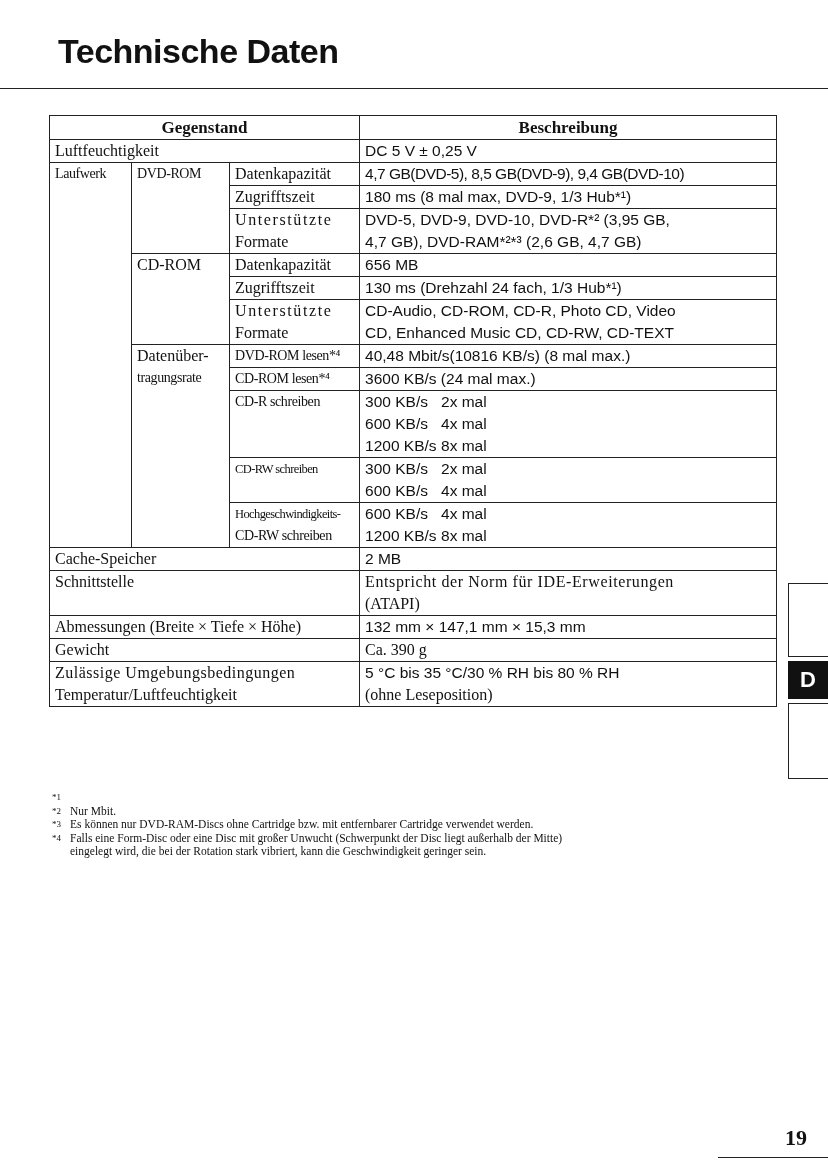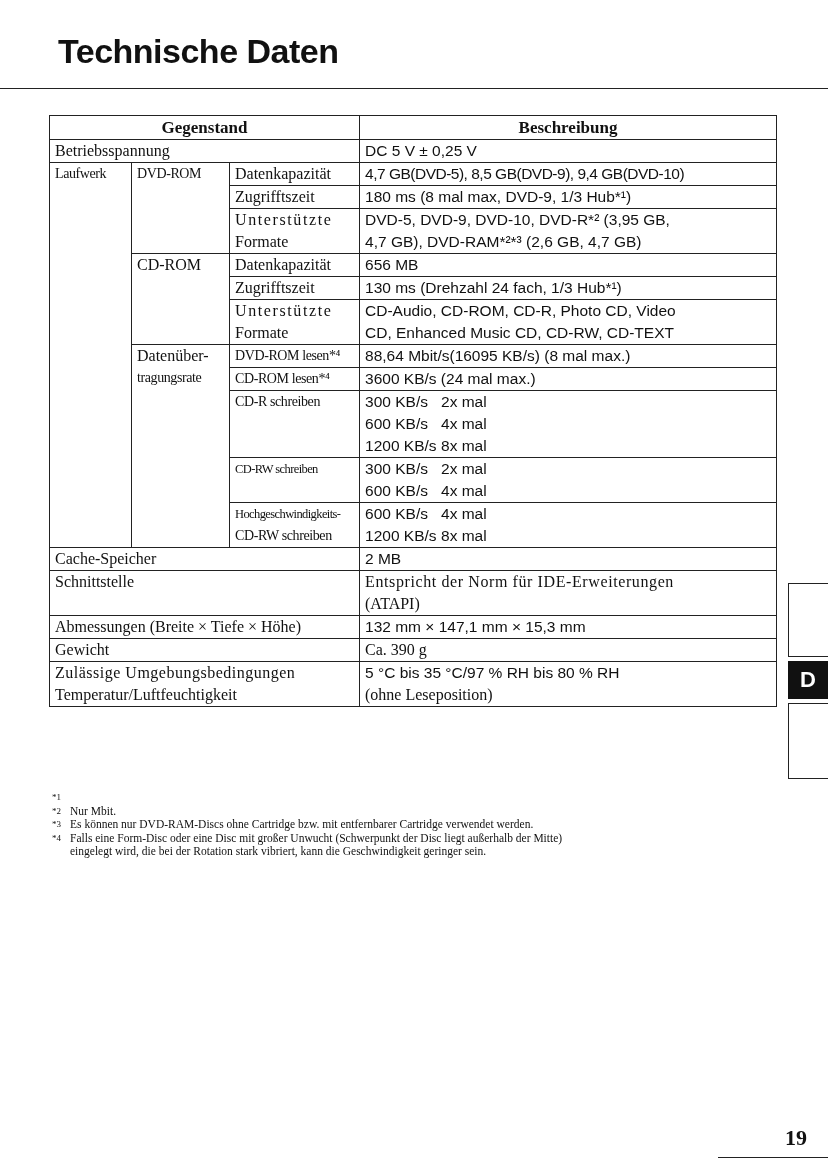--- a/index.html
+++ b/index.html
@@ -61,21 +61,21 @@
       <col style="width:98px">
       <col style="width:130px">
       <col style="width:417px">
   </colgroup>
   <tbody>
       <tr>
     <th colspan="3">Gegenstand</th>
     <th>Beschreibung</th>
   </tr>
   <tr>
-    <td colspan="3">Betriebsspannung</td>
+    <td colspan="3">Luftfeuchtigkeit</td>
     <td class="sans">DC 5 V ± 0,25 V</td>
   </tr>
 
   <tr>
     <td rowspan="11" class="sm">Laufwerk</td>
     <td rowspan="3" class="sm">DVD-ROM</td>
     <td>Datenkapazität</td>
     <td class="sans" style="letter-spacing:-0.5px">4,7 GB(DVD-5), 8,5 GB(DVD-9), 9,4 GB(DVD-10)</td>
   </tr>
   <tr>
@@ -112,21 +112,21 @@
       <span class="line">CD, Enhanced Music CD, CD-RW, CD-TEXT</span>
     </td>
   </tr>
 
   <tr>
     <td rowspan="5">
       <span class="line">Datenüber-</span>
       <span class="line sm">tragungsrate</span>
     </td>
     <td class="sm">DVD-ROM lesen*⁴</td>
-    <td class="sans">88,64 Mbit/s(16095 KB/s) (8 mal  max.)</td>
+    <td class="sans">40,48 Mbit/s(10816 KB/s) (8 mal  max.)</td>
   </tr>
   <tr>
     <td class="sm">CD-ROM lesen*⁴</td>
     <td class="sans">3600 KB/s (24 mal max.)</td>
   </tr>
   <tr>
     <td class="sm">CD-R schreiben</td>
     <td class="sans">
       <span class="line"><span class="rate">300 KB/s</span><span>2x mal</span></span>
       <span class="line"><span class="rate">600 KB/s</span><span>4x mal</span></span>
@@ -169,21 +169,21 @@
   <tr>
     <td colspan="3">Gewicht</td>
     <td>Ca. 390 g</td>
   </tr>
   <tr>
     <td colspan="3">
       <span class="line" style="letter-spacing:0.5px">Zulässige Umgebungsbedingungen</span>
       <span class="line">Temperatur/Luftfeuchtigkeit</span>
     </td>
     <td class="sans">
-      <span class="line">5 °C bis 35 °C/97 % RH bis 80 % RH</span>
+      <span class="line">5 °C bis 35 °C/30 % RH bis 80 % RH</span>
       <span class="line" style="font-family:'Liberation Serif',serif;font-size:16px">(ohne Leseposition)</span>
     </td>
   </tr>
 </tbody>
   </table>
 
 <div class="footnotes">
   <div class="fn">
     <span class="fn-mark">*1</span>
   </div>

